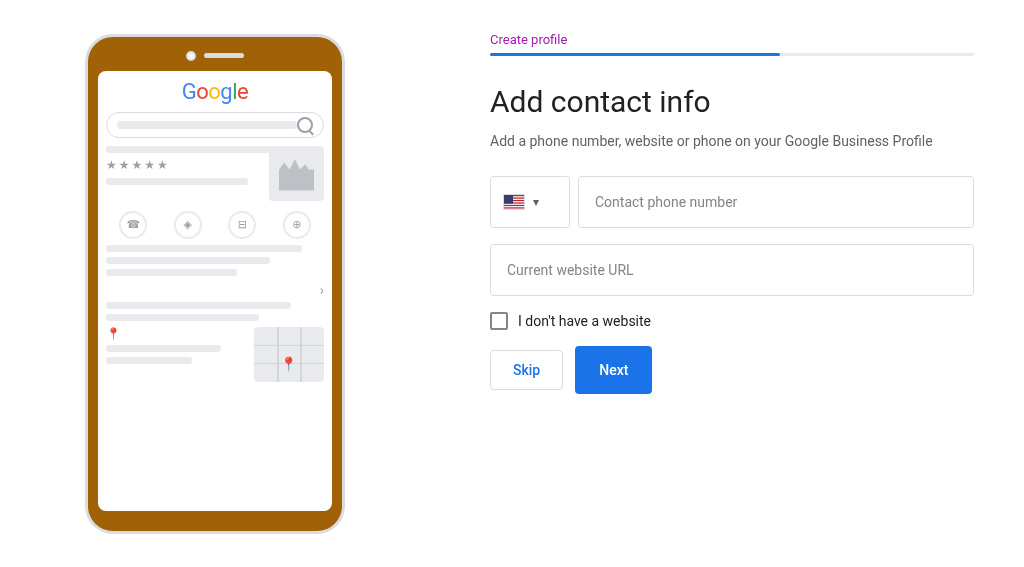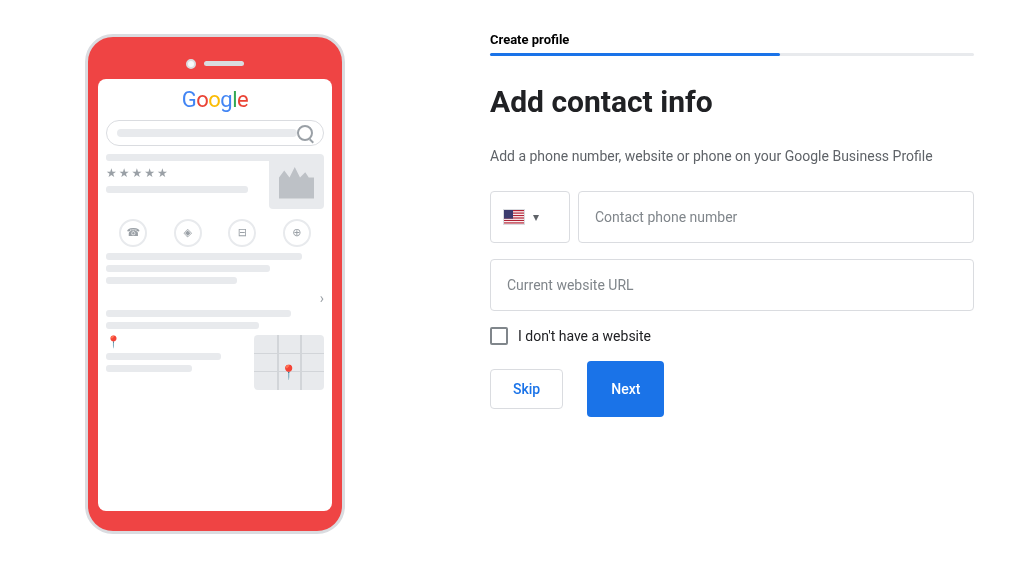--- a/index.html
+++ b/index.html
@@ -21,24 +21,24 @@
       justify-content: center;
       background: #fff;
       flex-shrink: 0;
     }
 
     .phone-mockup {
       width: 260px;
       height: 500px;
       border: 3px solid #dadce0;
       border-radius: 28px;
-      background: #ef4444;
+      background: #a16207;
       position: relative;
       overflow: hidden;
-      padding: 22px 10px 10px;
+      padding: 14px 10px 10px;
     }
 
     .phone-top-bar {
       display: flex;
       justify-content: center;
       align-items: center;
       gap: 8px;
       margin-bottom: 10px;
     }
 
@@ -241,45 +241,45 @@
       display: flex;
       flex-direction: column;
     }
 
     .progress-section {
       margin-bottom: 28px;
     }
 
     .progress-label {
       font-size: 13px;
-      color: #000000;
-      font-weight: 700;
+      color: #a21caf;
+      font-weight: 400;
       margin-bottom: 6px;
     }
 
     .progress-bar-container {
       width: 100%;
       height: 3px;
       background: #e8eaed;
       border-radius: 2px;
       position: relative;
     }
 
     .progress-bar-fill {
       height: 100%;
       background: #1a73e8;
       border-radius: 2px;
       width: 60%;
     }
 
     .page-title {
       font-size: 30px;
-      font-weight: 700;
+      font-weight: 400;
       color: #202124;
-      margin-bottom: 27px;
+      margin-bottom: 12px;
       line-height: 1.2;
     }
 
     .subtitle {
       font-size: 14px;
       color: #5f6368;
       margin-bottom: 24px;
       line-height: 1.4;
     }
 
@@ -368,21 +368,21 @@
     }
 
     .checkbox-label {
       font-size: 14px;
       color: #202124;
       cursor: pointer;
     }
 
     .buttons-row {
       display: flex;
-      gap: 24px;
+      gap: 12px;
       align-items: center;
     }
 
     .btn-skip {
       padding: 10px 22px;
       border: 1.5px solid #dadce0;
       border-radius: 4px;
       background: #fff;
       color: #1a73e8;
       font-size: 14px;
@@ -395,21 +395,21 @@
     .btn-next {
       padding: 10px 24px;
       border: none;
       border-radius: 4px;
       background: #1a73e8;
       color: #fff;
       font-size: 14px;
       font-weight: 500;
       cursor: pointer;
       font-family: inherit;
-      height: 56px;
+      height: 48px;
       text-align: center;
     }
 
     .clearfix::after {
       content: '';
       display: table;
       clear: both;
     }
   </style>
 </head>

